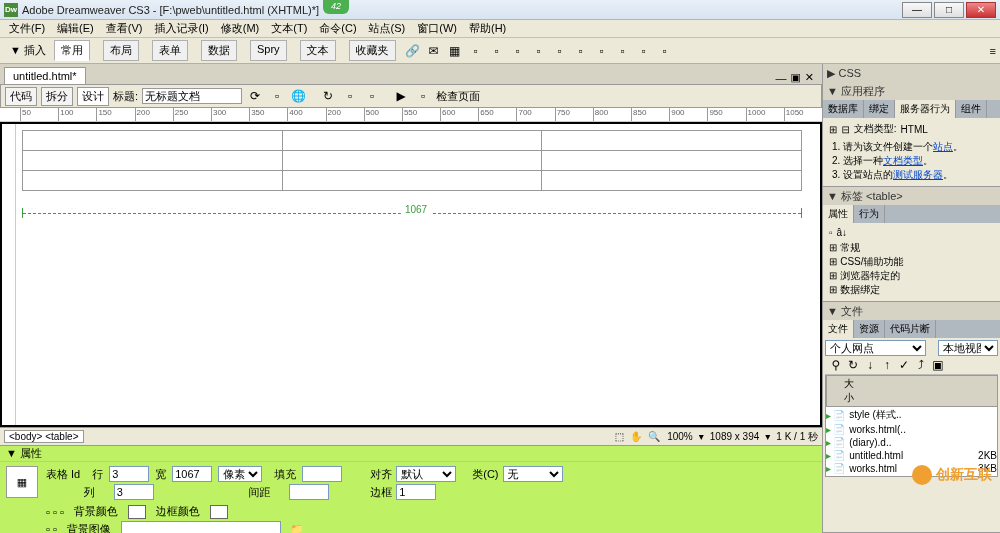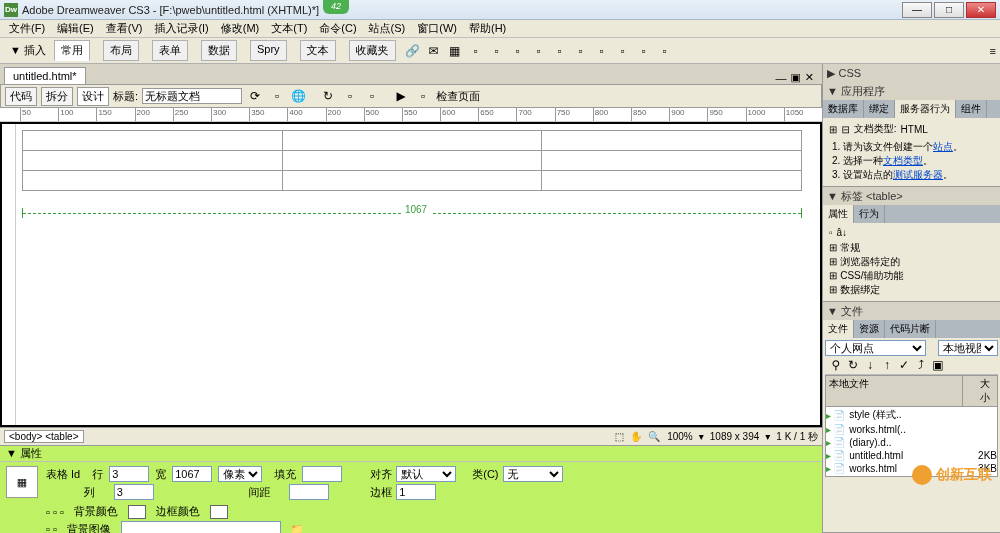--- a/index.html
+++ b/index.html
@@ -321,22 +321,22 @@
           <span class="panel-tab active">属性</span>
           <span class="panel-tab">行为</span>
         </div>
       <div class="panel-content">
         <div style="display:flex;gap:4px">
           <span>▫</span>
           <span>â↓</span>
         </div>
         <div id="tag-items" style="margin-top:3px">
             <div>⊞ 常规</div>
+            <div>⊞ CSS/辅助功能</div>
             <div>⊞ 浏览器特定的</div>
-            <div>⊞ CSS/辅助功能</div>
             <div>⊞ 数据绑定</div>
           </div>
       </div>
     </div>
     <div class="panel-group" style="flex:1;display:flex;flex-direction:column">
       <div class="panel-head light">▼ 文件</div>
       <div class="panel-tabs" id="files-tabs">
           <span class="panel-tab active">文件</span>
           <span class="panel-tab">资源</span>
           <span class="panel-tab">代码片断</span>
@@ -349,21 +349,20 @@
         <div class="files-toolbar">
           <span class="tb-icon" style="width:14px;height:14px">⚲</span>
           <span class="tb-icon" style="width:14px;height:14px">↻</span>
           <span class="tb-icon" style="width:14px;height:14px">↓</span>
           <span class="tb-icon" style="width:14px;height:14px">↑</span>
           <span class="tb-icon" style="width:14px;height:14px">✓</span>
           <span class="tb-icon" style="width:14px;height:14px">⤴</span>
           <span class="tb-icon" style="width:14px;height:14px">▣</span>
         </div>
         <div style="display:flex;background:#d6d3c4;border:1px solid #999;font-size:10px">
-          <span style="flex:1;padding:1px 3px">本地文件</span>
           <span style="width:34px;padding:1px 17px;border-left:1px solid #999">大小</span>
         </div>
         <div id="file-list" style="background:#fff;border:1px solid #999;border-top:none;min-height:70px">
             <div class="file-row">
               <span style="color:#3a9d3a">▸ 📄</span>
               <span style="flex:1">style (样式..</span>
               <span style="width:30px;text-align:right"></span>
             </div>
             <div class="file-row">
               <span style="color:#3a9d3a">▸ 📄</span>

